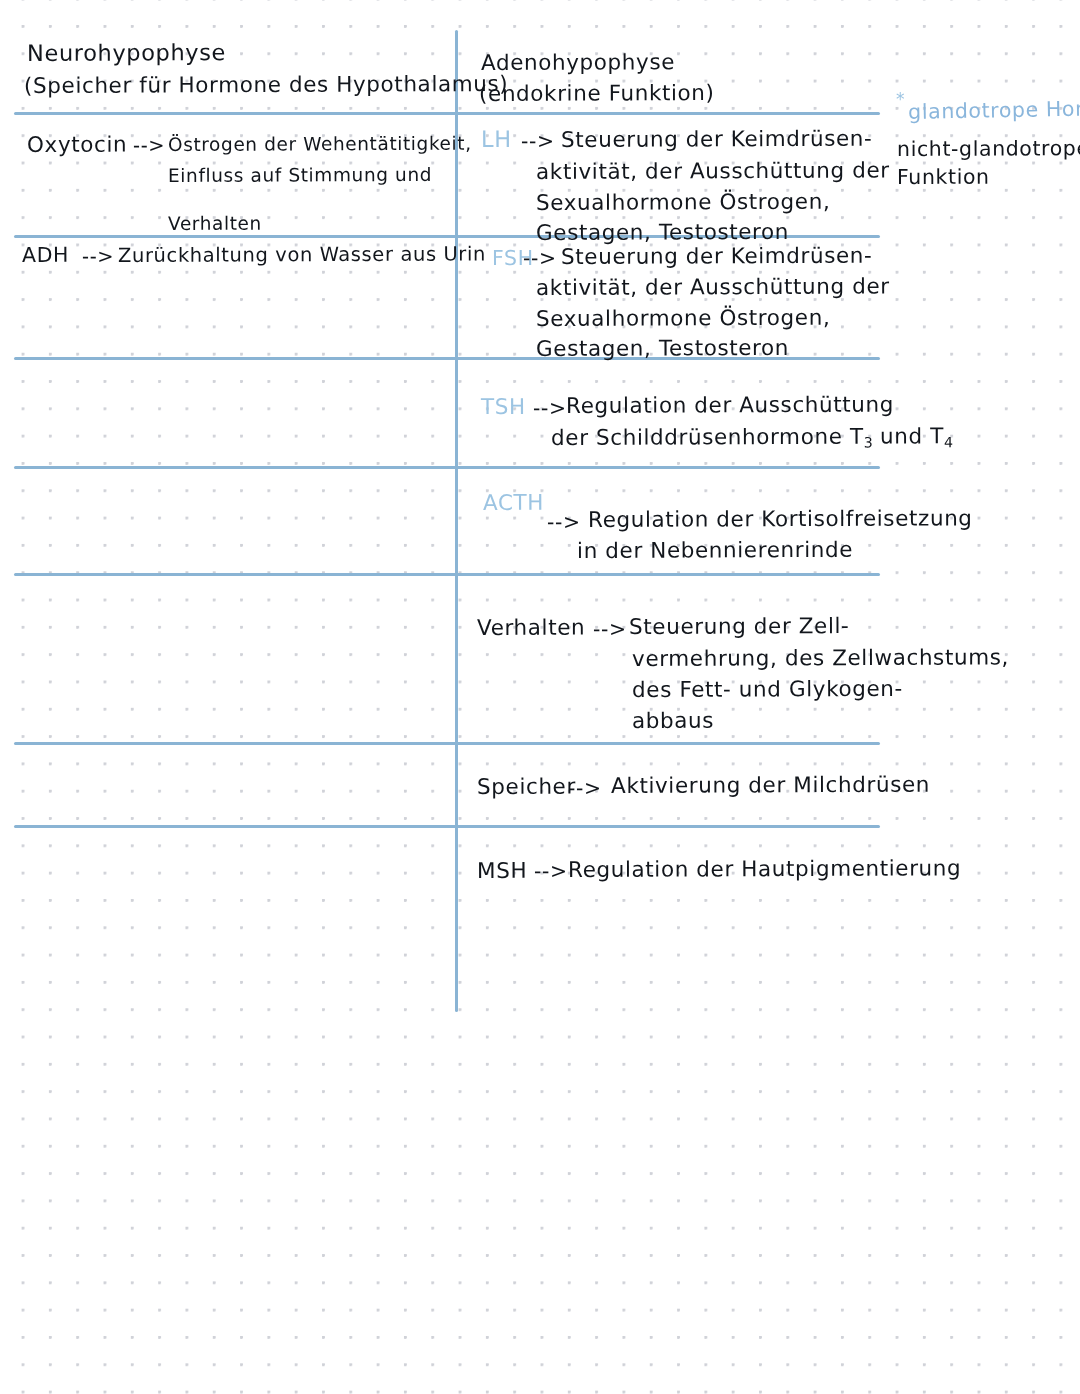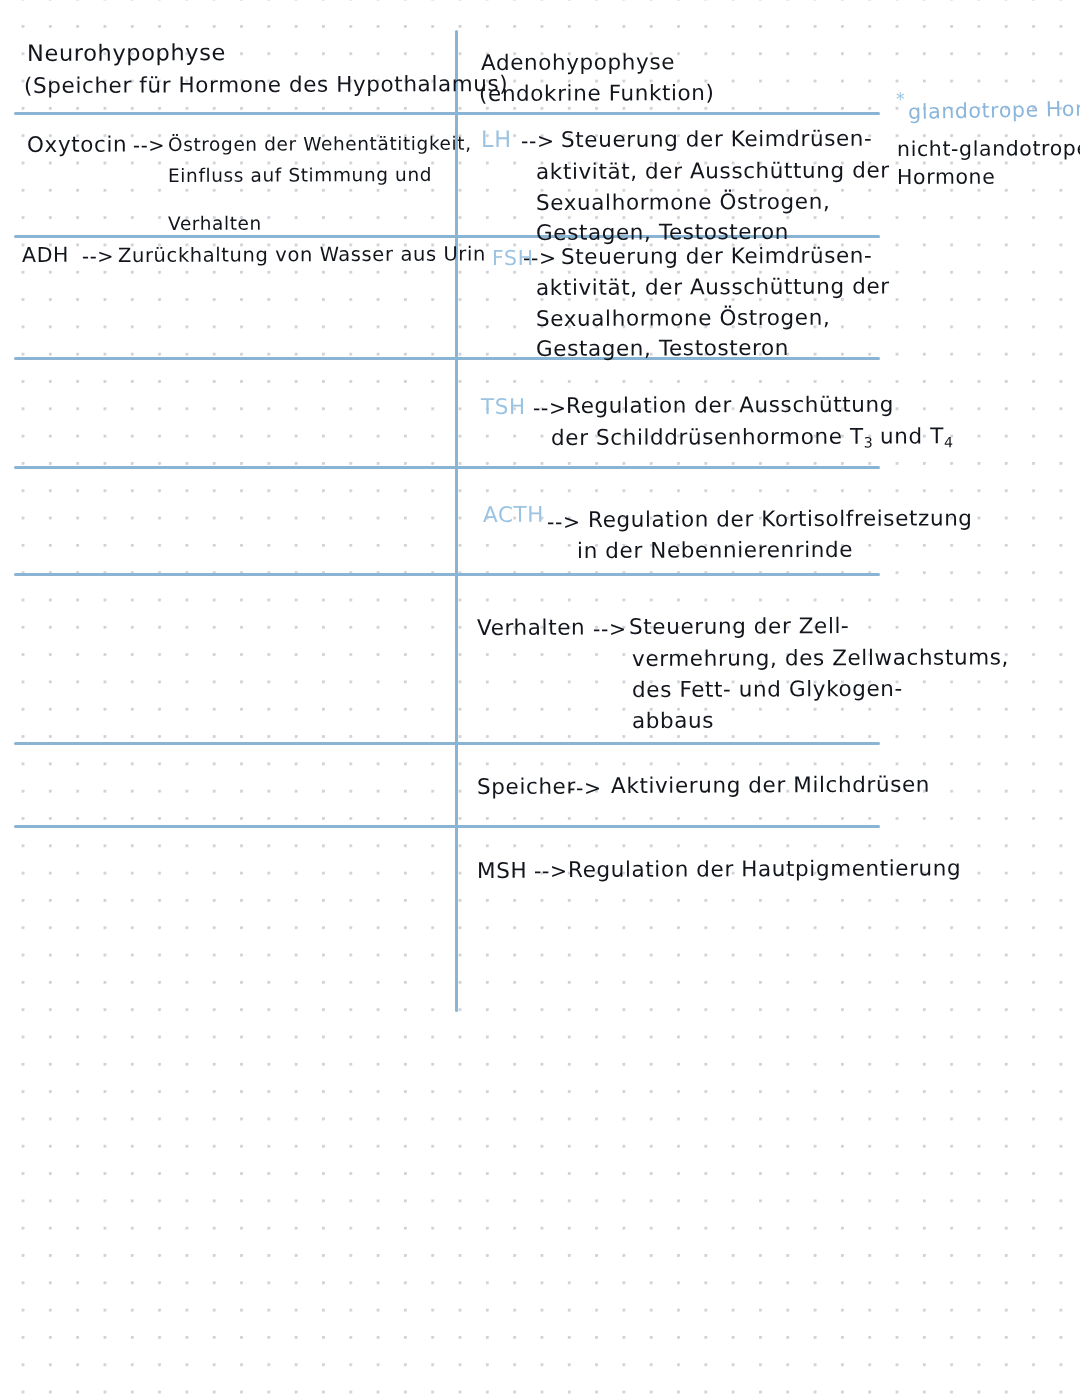--- a/index.html
+++ b/index.html
@@ -126,21 +126,21 @@
   </div>
 
   <div>
     <div class="hw sz21 blue r4" style="left:481px; top:396px;">TSH</div>
     <div class="hw sz20 r4" style="left:533px; top:398px;">--&gt;</div>
     <div class="hw sz21 r4" style="left:566px; top:395px;">Regulation der Ausschüttung</div>
     <div class="hw sz21 r4" style="left:551px; top:427px;"><span>der Schilddrüsenhormone </span><span>T</span><sub>3</sub><span> und </span><span>T</span><sub>4</sub></div>
   </div>
 
   <div>
-    <div class="hw sz21 blue r4" style="left:483px; top:504px;">ACTH</div>
+    <div class="hw sz21 blue r4" style="left:483px; top:492px;">ACTH</div>
     <div class="hw sz20 r4" style="left:547px; top:512px;">--&gt;</div>
     <div class="hw sz21 r4" style="left:588px; top:509px;">Regulation der Kortisolfreisetzung</div>
     <div class="hw sz21 r4" style="left:577px; top:540px;">in der Nebennierenrinde</div>
   </div>
 
   <div>
     <div class="hw sz21 r4" style="left:477px; top:617px;">Verhalten</div>
     <div class="hw sz20 r4" style="left:593px; top:619px;">--&gt;</div>
     <div class="hw sz21 r4" style="left:629px; top:616px;">Steuerung der Zell-</div>
     <div class="hw sz21 r4" style="left:632px; top:648px;">vermehrung, des Zellwachstums,</div>
@@ -157,16 +157,16 @@
   <div>
     <div class="hw sz21 r4" style="left:477px; top:860px;">MSH</div>
     <div class="hw sz20 r4" style="left:534px; top:861px;">--&gt;</div>
     <div class="hw sz21 r4" style="left:568px; top:859px;">Regulation der Hautpigmentierung</div>
   </div>
 
   <div>
     <div class="star" style="left:896px; top:89px;">*</div>
     <div class="hw sz20 bluedark r5" style="left:908px; top:102px;">glandotrope Hormone</div>
     <div class="hw sz20 r4" style="left:897px; top:139px;">nicht-glandotrope</div>
-    <div class="hw sz20 r4" style="left:897px; top:167px;">Hormone</div>
+    <div class="hw sz20 r4" style="left:897px; top:167px;">Funktion</div>
   </div>
 
 </div>
 
 </body></html>

